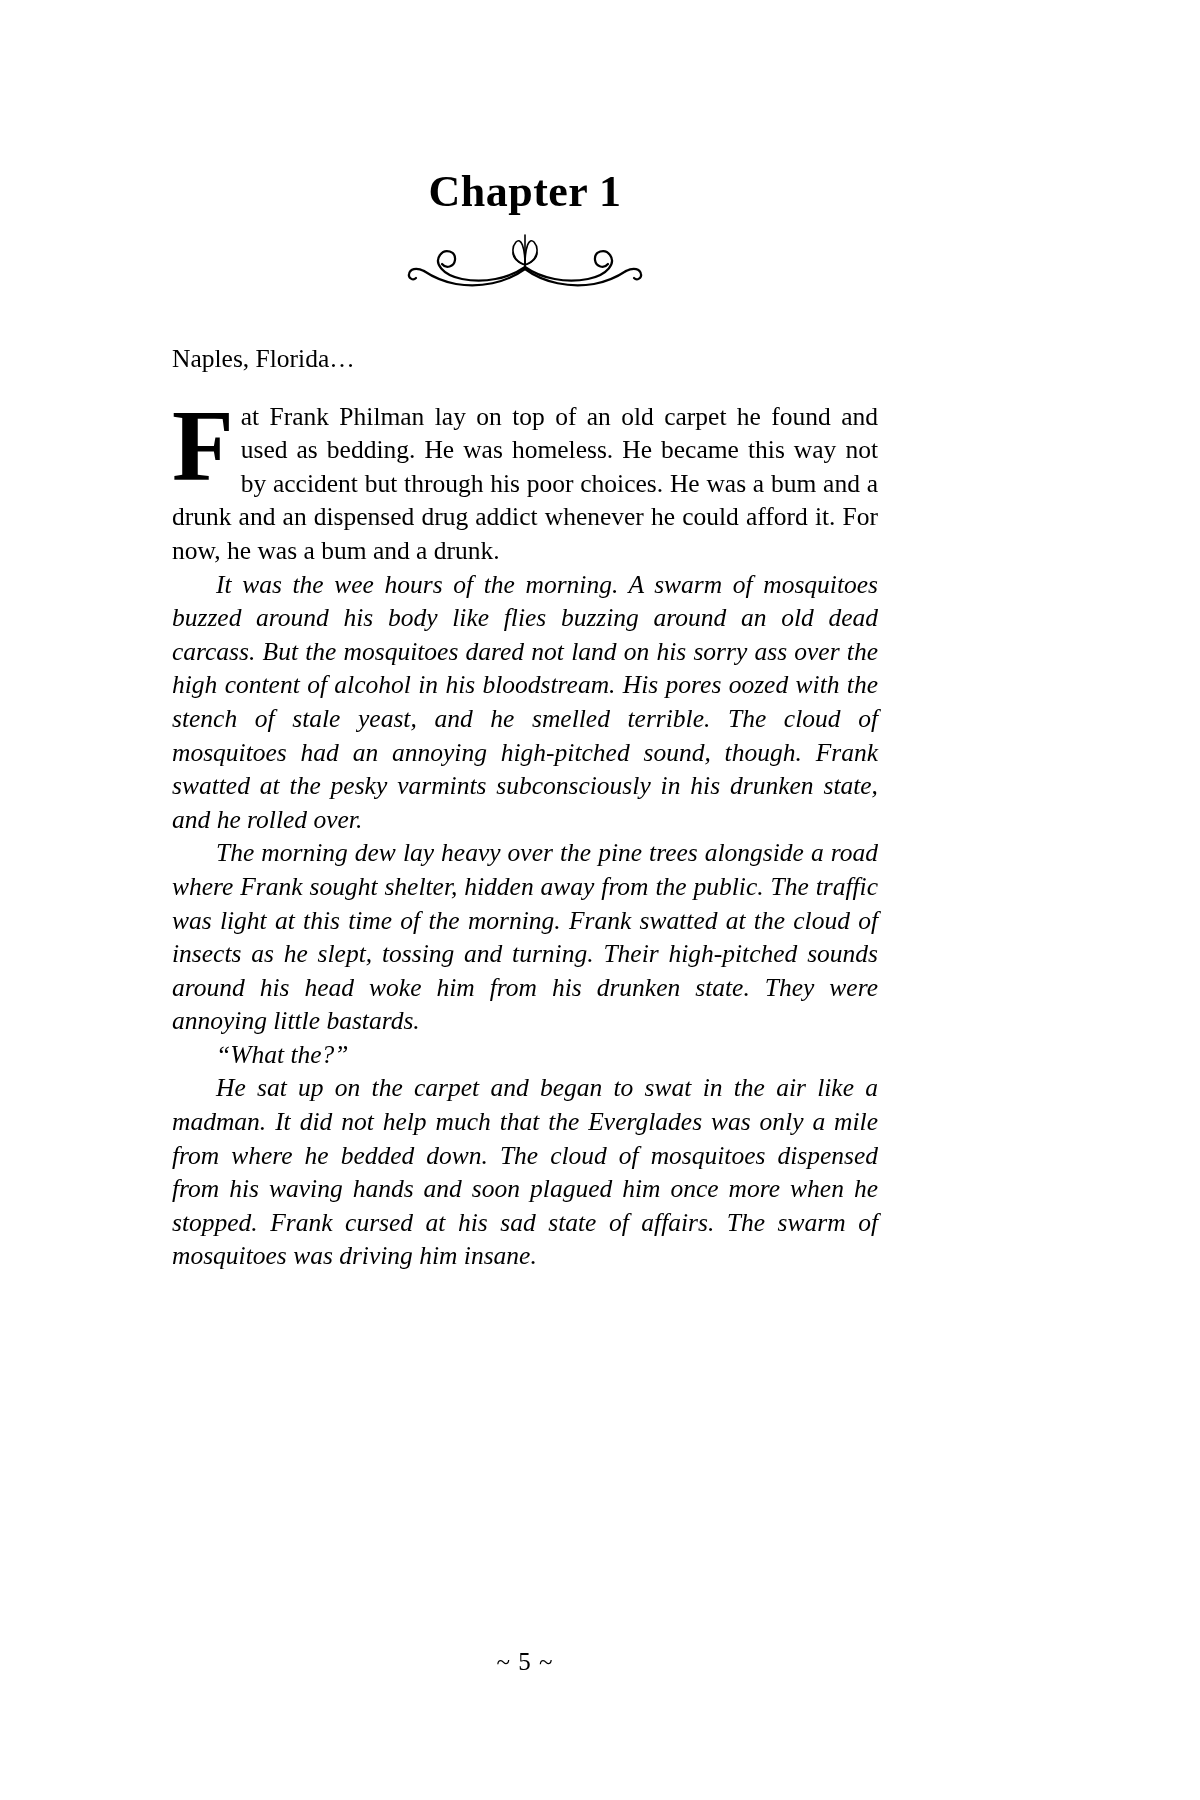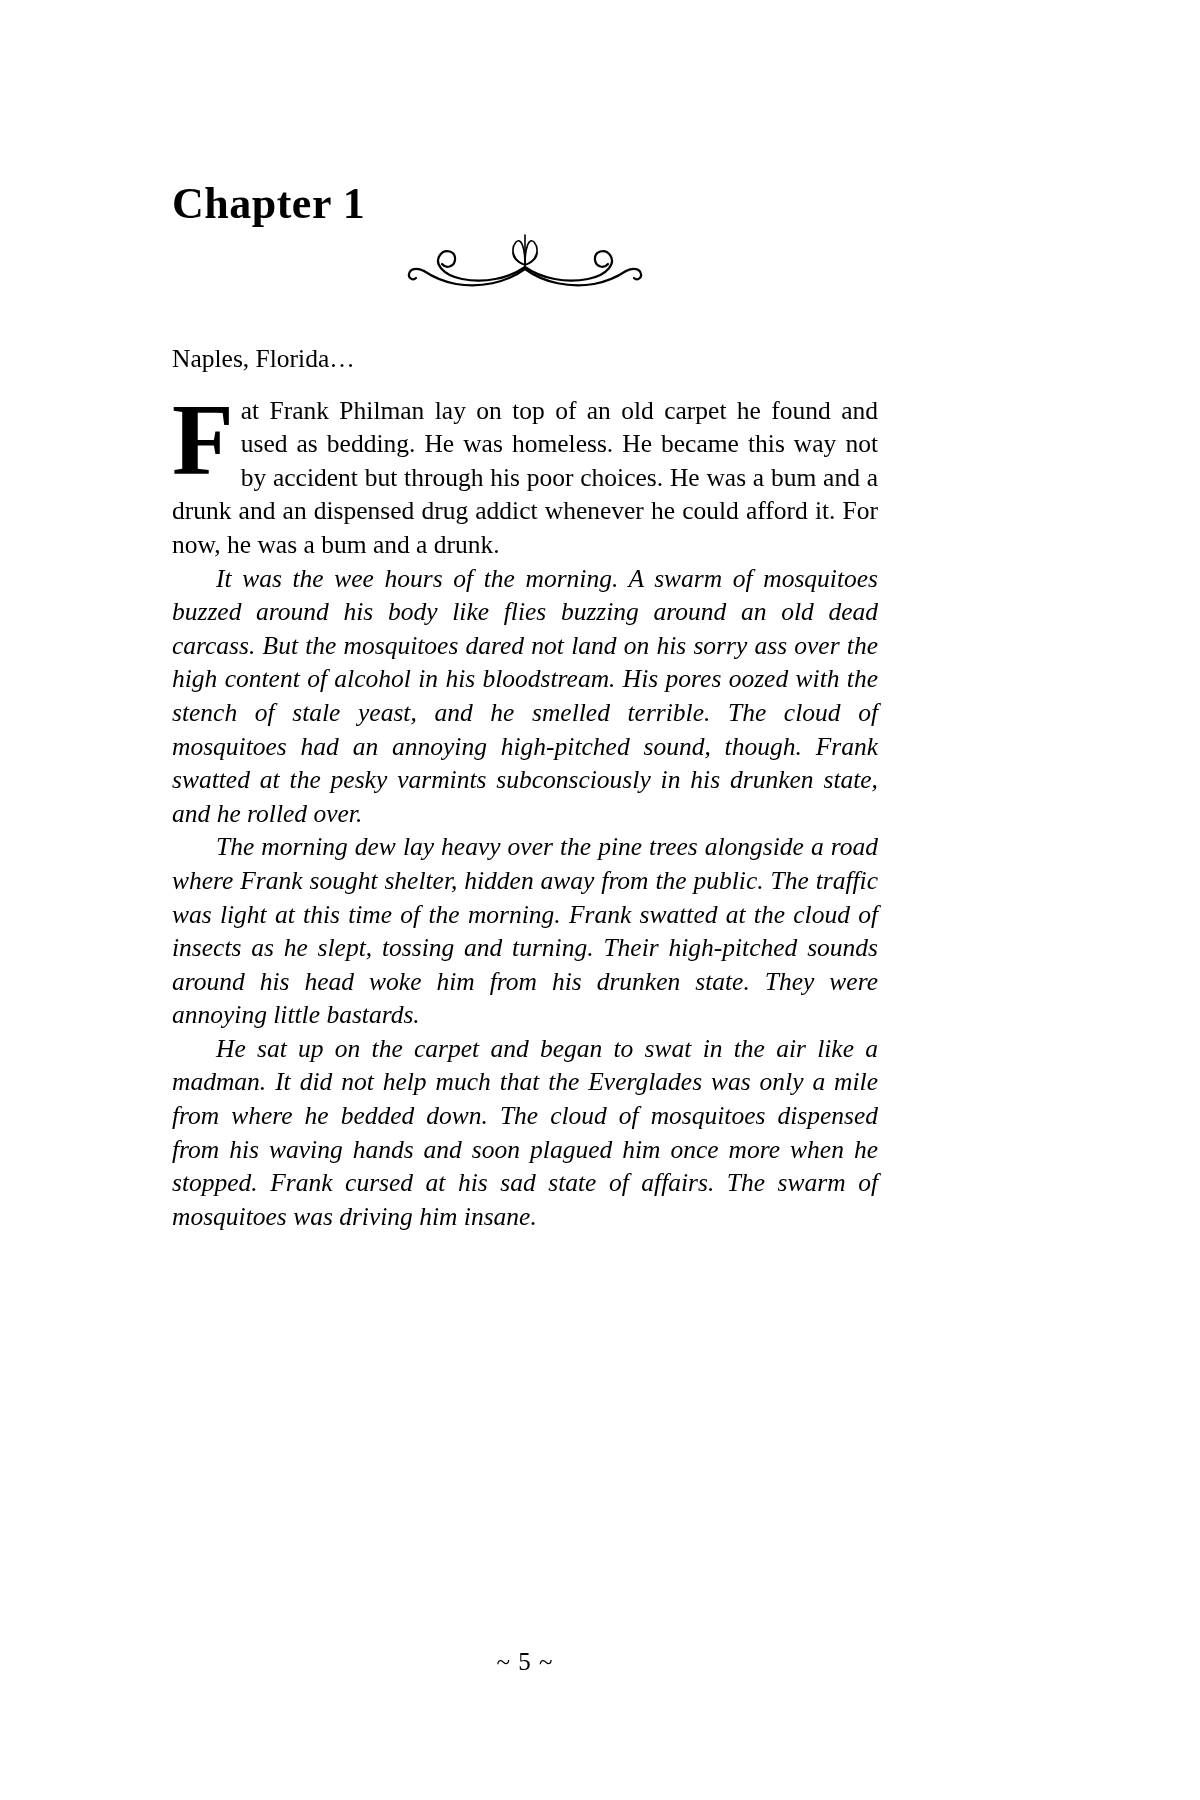--- a/index.html
+++ b/index.html
@@ -22,22 +22,23 @@
     width: 1200px;
     height: 1800px;
     background: #ffffff;
     box-sizing: border-box;
   }
 
   
   .chapter-head {
     position: absolute;
     left: 172px;
-    top: 180px;
+    top: 168px;
     width: 706px;
+    text-align: center;
   }
   .chapter-title {
     font-family: "Liberation Serif", "DejaVu Serif", serif;
     font-weight: bold;
     font-size: 44px;
     line-height: 1.1;
     letter-spacing: 0.5px;
     margin: 0;
     color: #000;
   }
@@ -71,21 +72,21 @@
     -webkit-hyphens: none;
     hyphens: none;
     color: #000;
   }
 
   p.noindent { text-indent: 0; }
   p.indent  { text-indent: 44px; font-style: italic; }
 
   p + p { margin-top: 0; }
 
-  .scene-line { margin-bottom: 18px; }
+  .scene-line { margin-bottom: 24px; }
 
   
   .dropcap-para {
     position: relative;
     text-align: justify;
   }
   .dropcap-para::first-letter {
     float: left;
     font-family: "Liberation Serif", "DejaVu Serif", serif;
     font-weight: bold;
@@ -141,20 +142,21 @@
   <div class="text-block">
 
     <p class="noindent scene-line">Naples, Florida…</p>
 
     <p class="noindent dropcap-para">Fat Frank Philman lay on top of an old carpet he found and used as bedding. He was homeless. He became this way not by accident but through his poor choices. He was a bum and a drunk and an dispensed drug addict whenever he could afford it. For now, he was a bum and a drunk.</p>
 
     <p class="indent">It was the wee hours of the morning. A swarm of mosquitoes buzzed around his body like flies buzzing around an old dead carcass. But the mosquitoes dared not land on his sorry ass over the high content of alcohol in his bloodstream. His pores oozed with the stench of stale yeast, and he smelled terrible. The cloud of mosquitoes had an annoying high-pitched sound, though. Frank swatted at the pesky varmints subconsciously in his drunken state, and he rolled over.</p>
 
     <p class="indent">The morning dew lay heavy over the pine trees alongside a road where Frank sought shelter, hidden away from the public. The traffic was light at this time of the morning. Frank swatted at the cloud of insects as he slept, tossing and turning. Their high-pitched sounds around his head woke him from his drunken state. They were annoying little bastards.</p>
 
+    <p class="indent">“What the?”</p>
 
     <p class="indent">He sat up on the carpet and began to swat in the air like a madman. It did not help much that the Everglades was only a mile from where he bedded down. The cloud of mosquitoes dispensed from his waving hands and soon plagued him once more when he stopped. Frank cursed at his sad state of affairs. The swarm of mosquitoes was driving him insane.</p>
 
   </div>
 
   <div class="folio">~ 5 ~</div>
 
 </div>
 
 </body></html>

